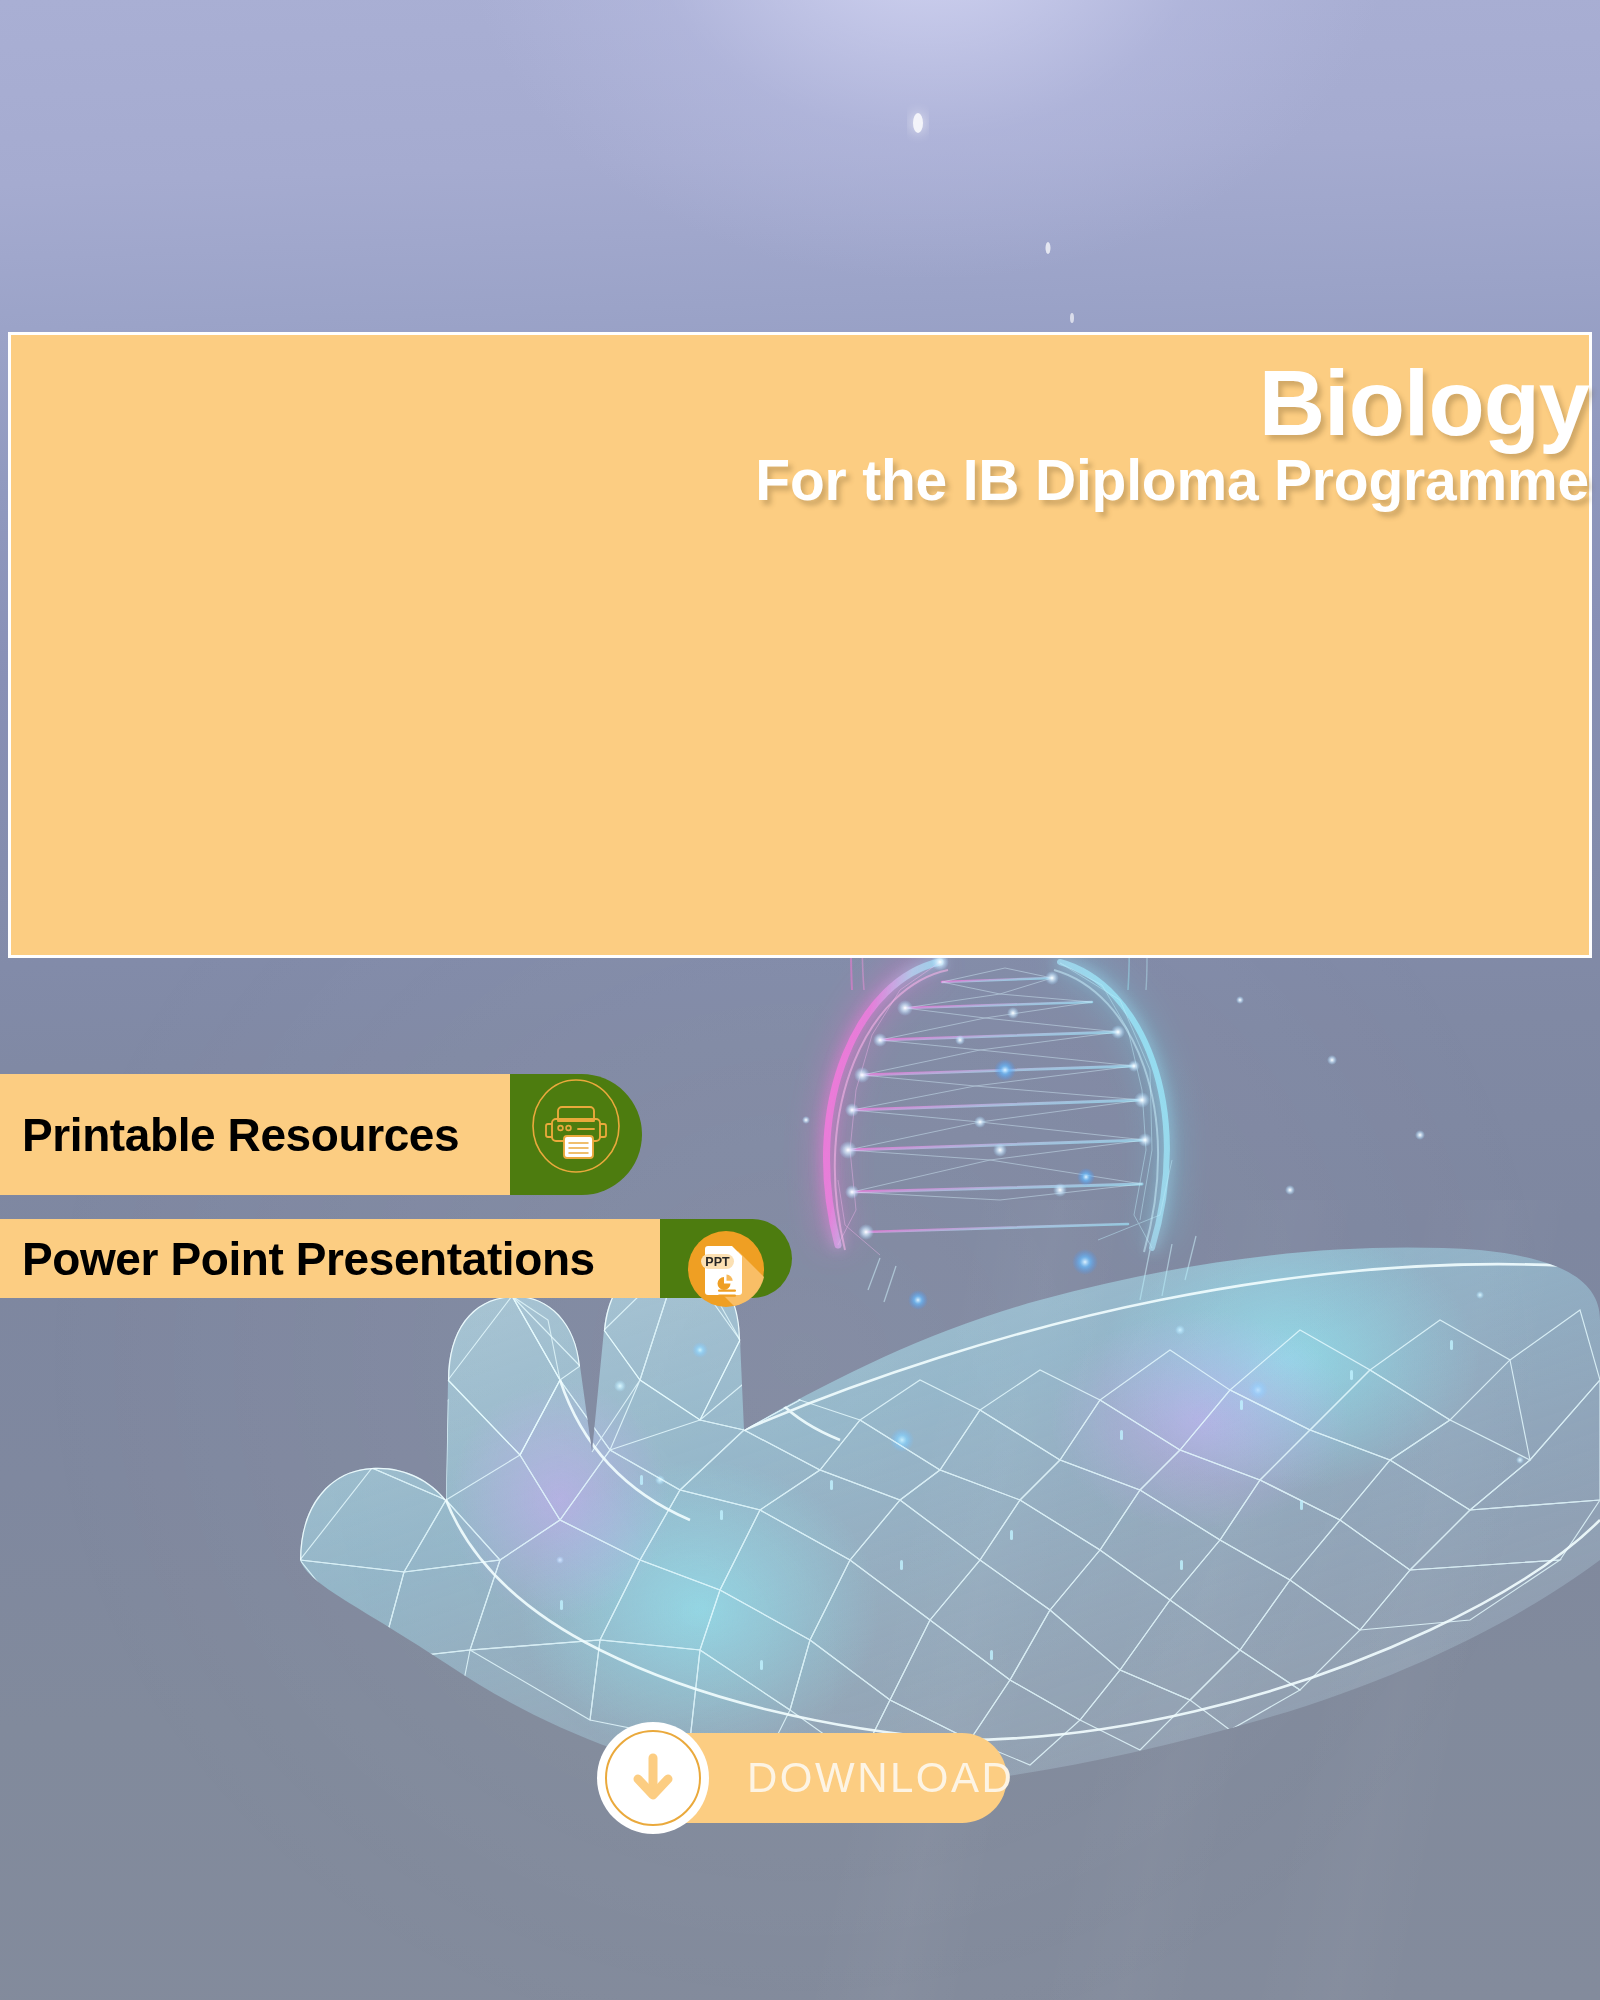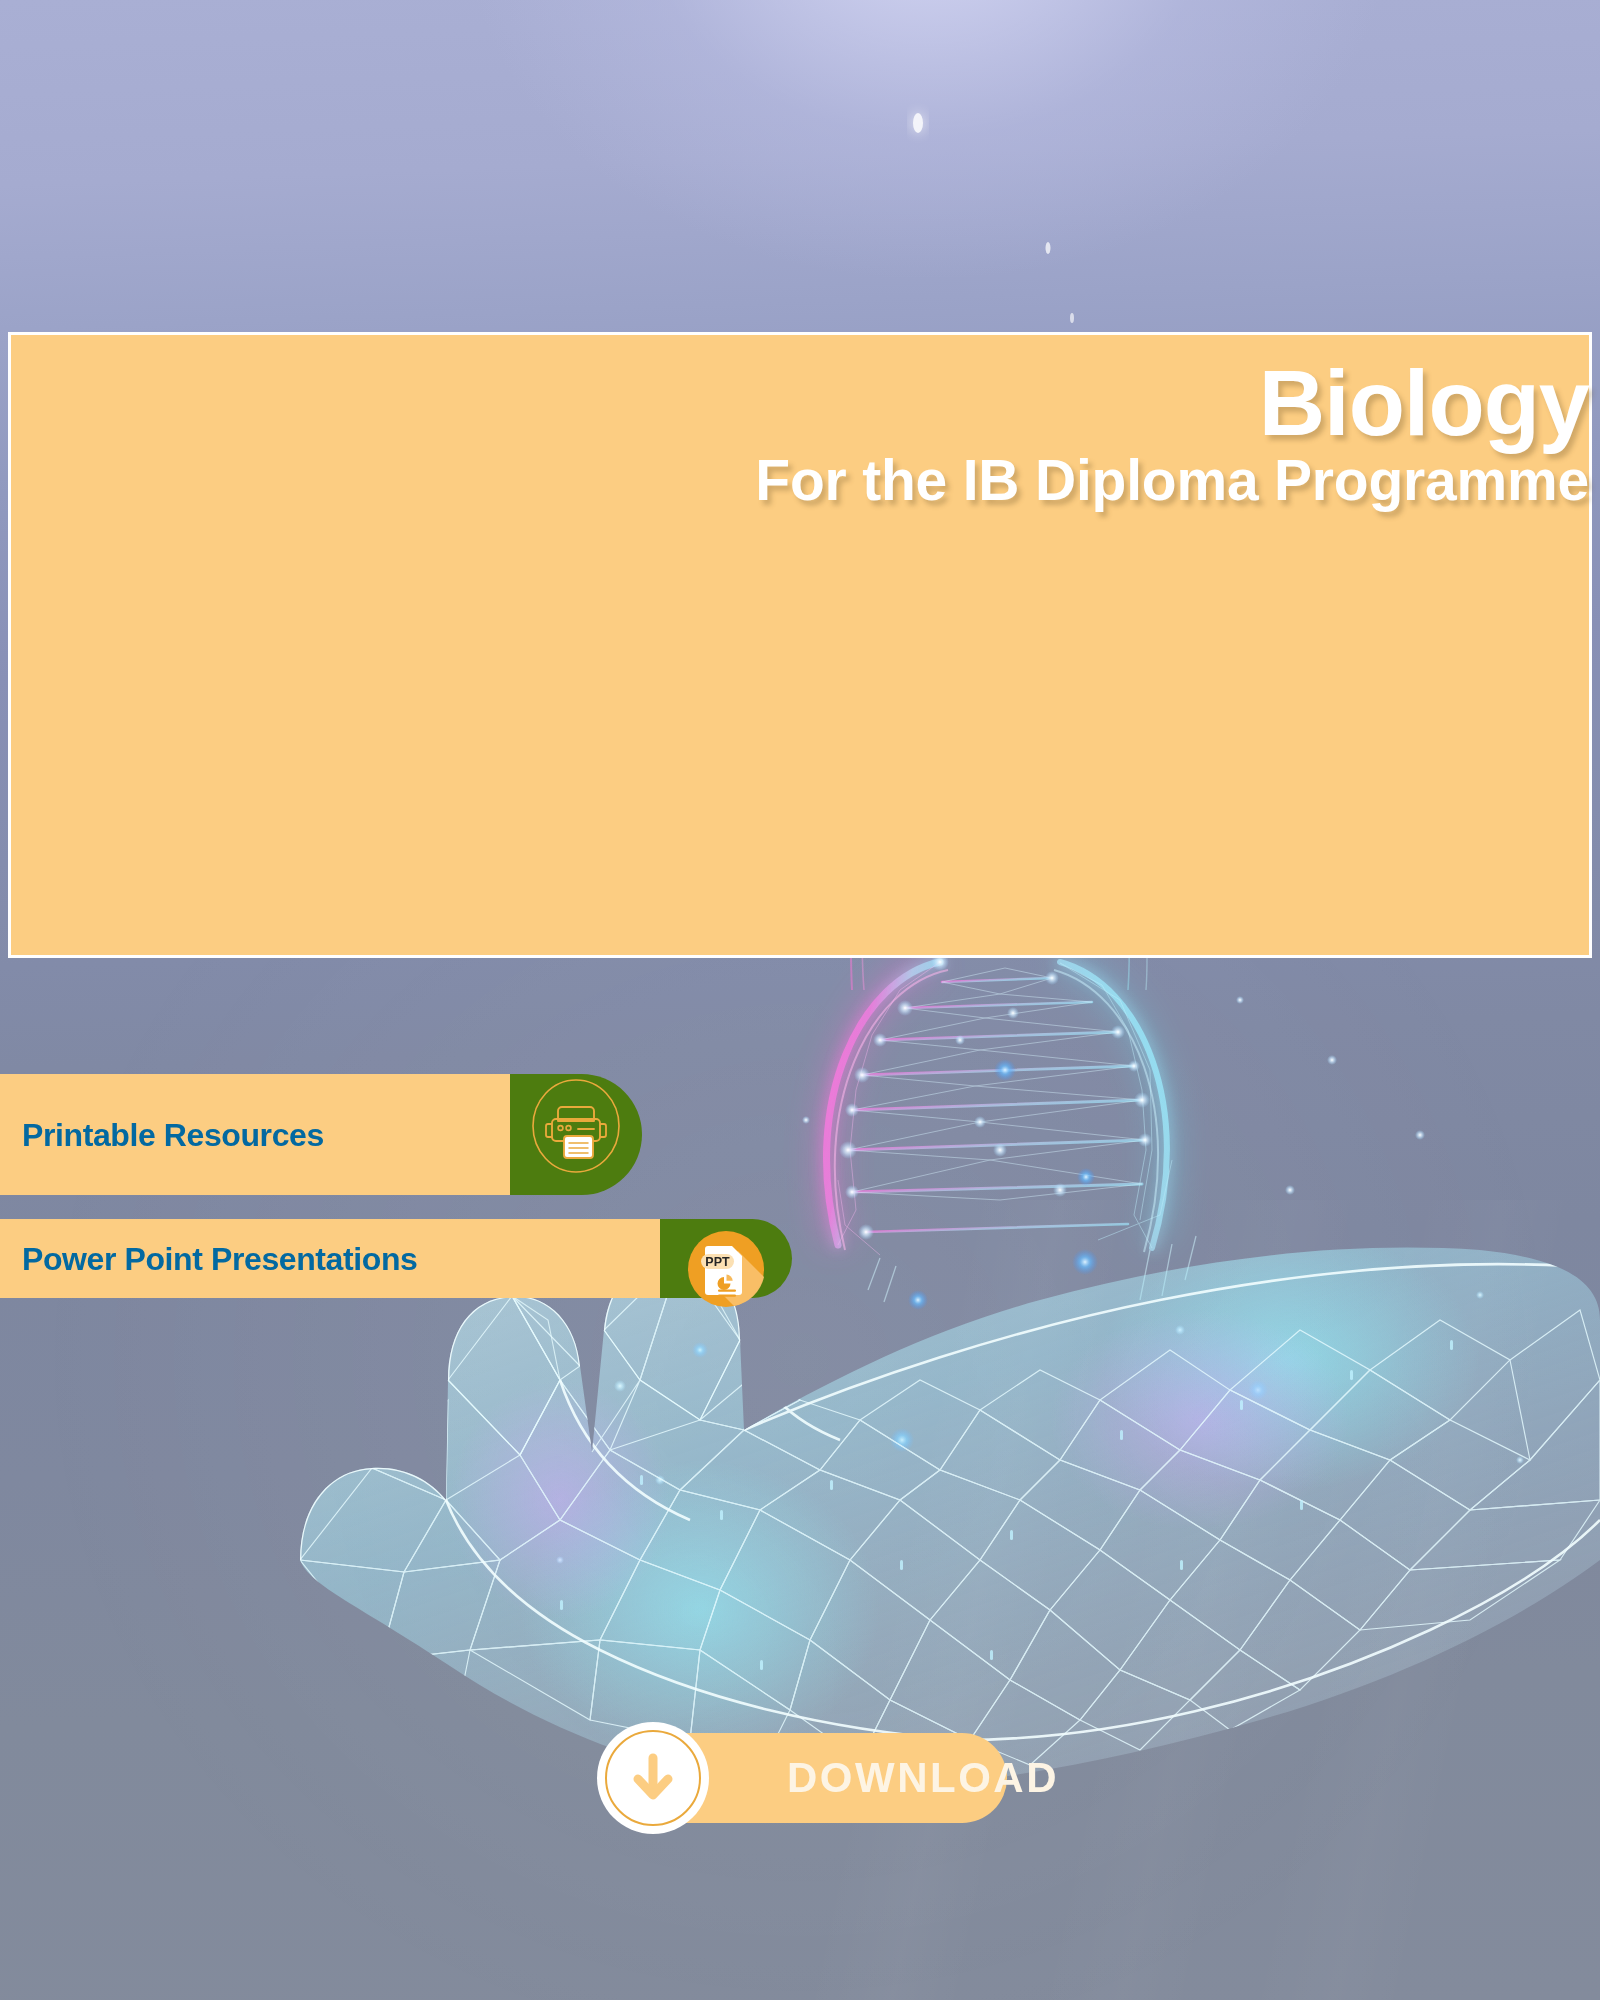--- a/index.html
+++ b/index.html
@@ -86,21 +86,21 @@
     position:absolute; z-index:22;
     display:flex; align-items:stretch;
     left:0;
   }
   .badge-bar {
     background:#fccd82;
     display:flex; align-items:center;
     padding-left:22px; padding-right:18px;
   }
   .badge-label {
-    font-size:32px; font-weight:bold; color:#0369a1;
+    font-size:46px; font-weight:bold; color:#000000;
     white-space:nowrap; letter-spacing:-0.4px;
     line-height:1;
   }
   .badge-iconwrap {
     background:#4d7c0f;
     display:flex; justify-content:center;
     border-top-right-radius:62px;
     border-bottom-right-radius:62px;
     width:132px;
   }
@@ -131,23 +131,22 @@
   }
   #download-circle-ring {
     width:96px; height:96px;
     border:2px solid #eaa93c;
     border-radius:50%;
     display:flex; align-items:center; justify-content:center;
   }
   #download-label {
     position:absolute; left:150px; top:0;
     height:112px; display:flex; align-items:center;
-    font-size:42px; font-weight:bold; color:#fdf4e4;
+    font-size:42px; font-weight:normal; color:#fdf4e4;
     letter-spacing:2.5px;
-    margin-left:40px;
   }
 </style>
 </head>
 <body>
 
 <div id="cover">
 
   <div class="bg-base"></div>
   <div class="bg-streaks"></div>
 

